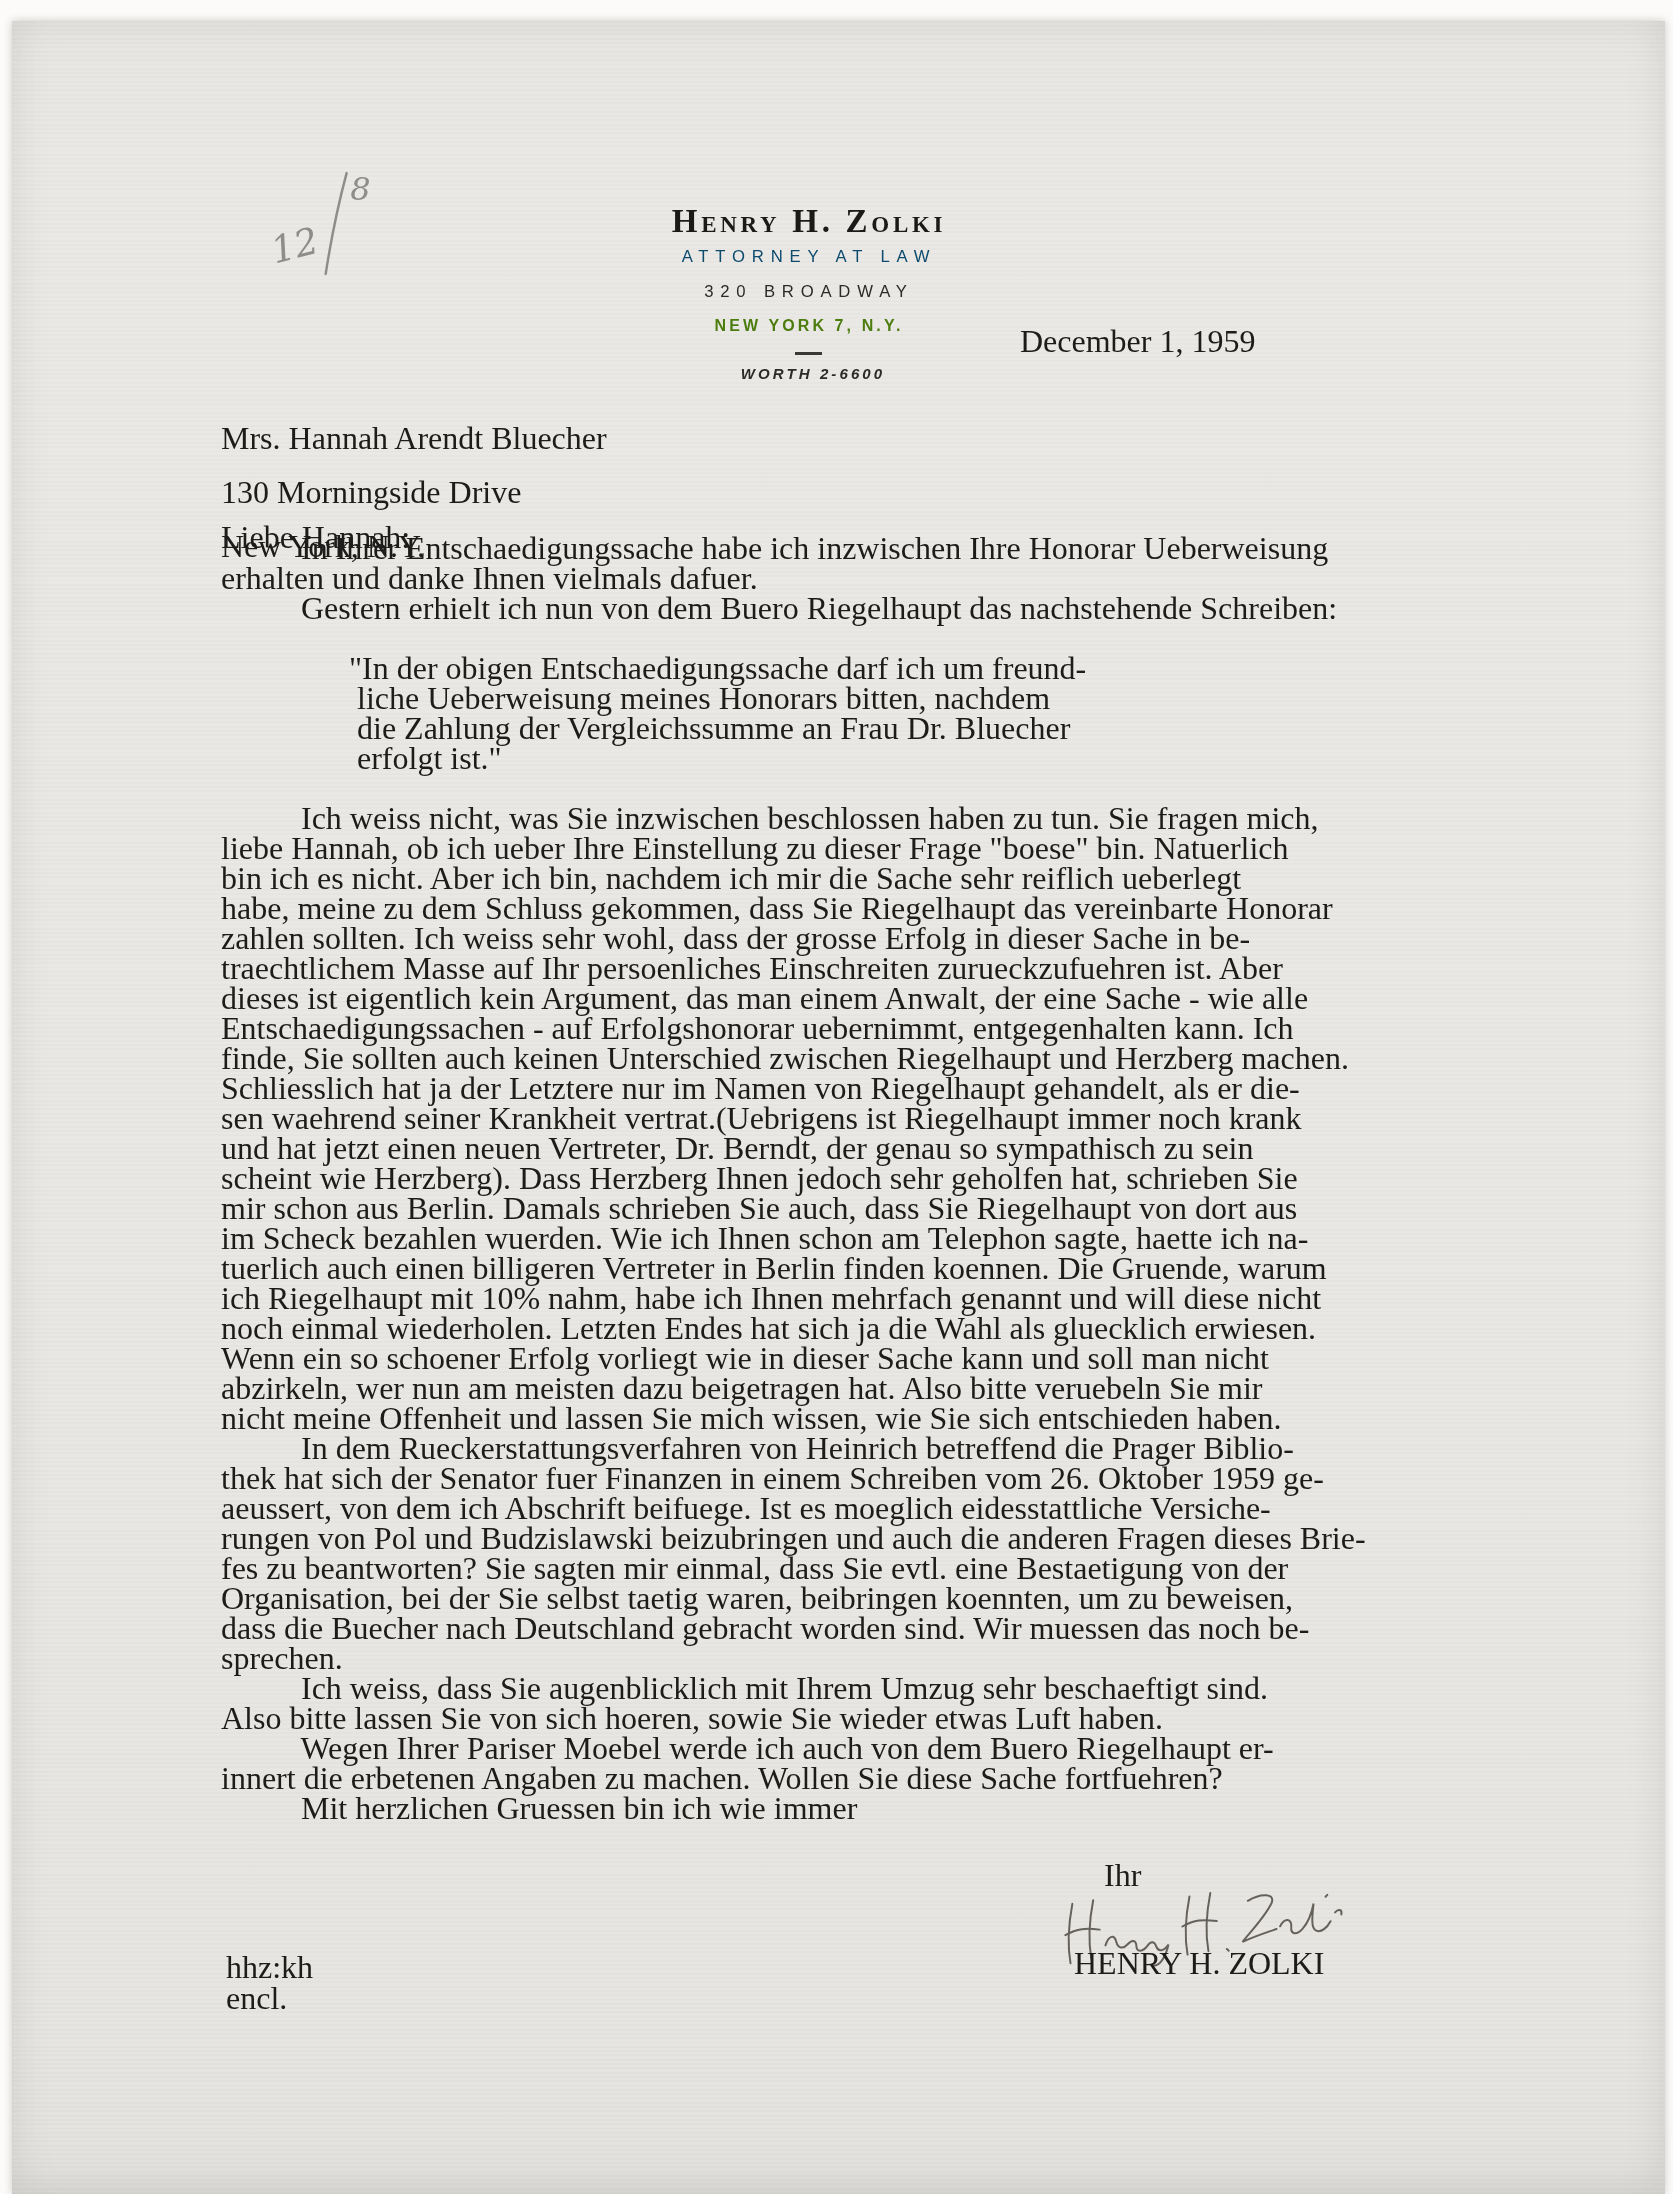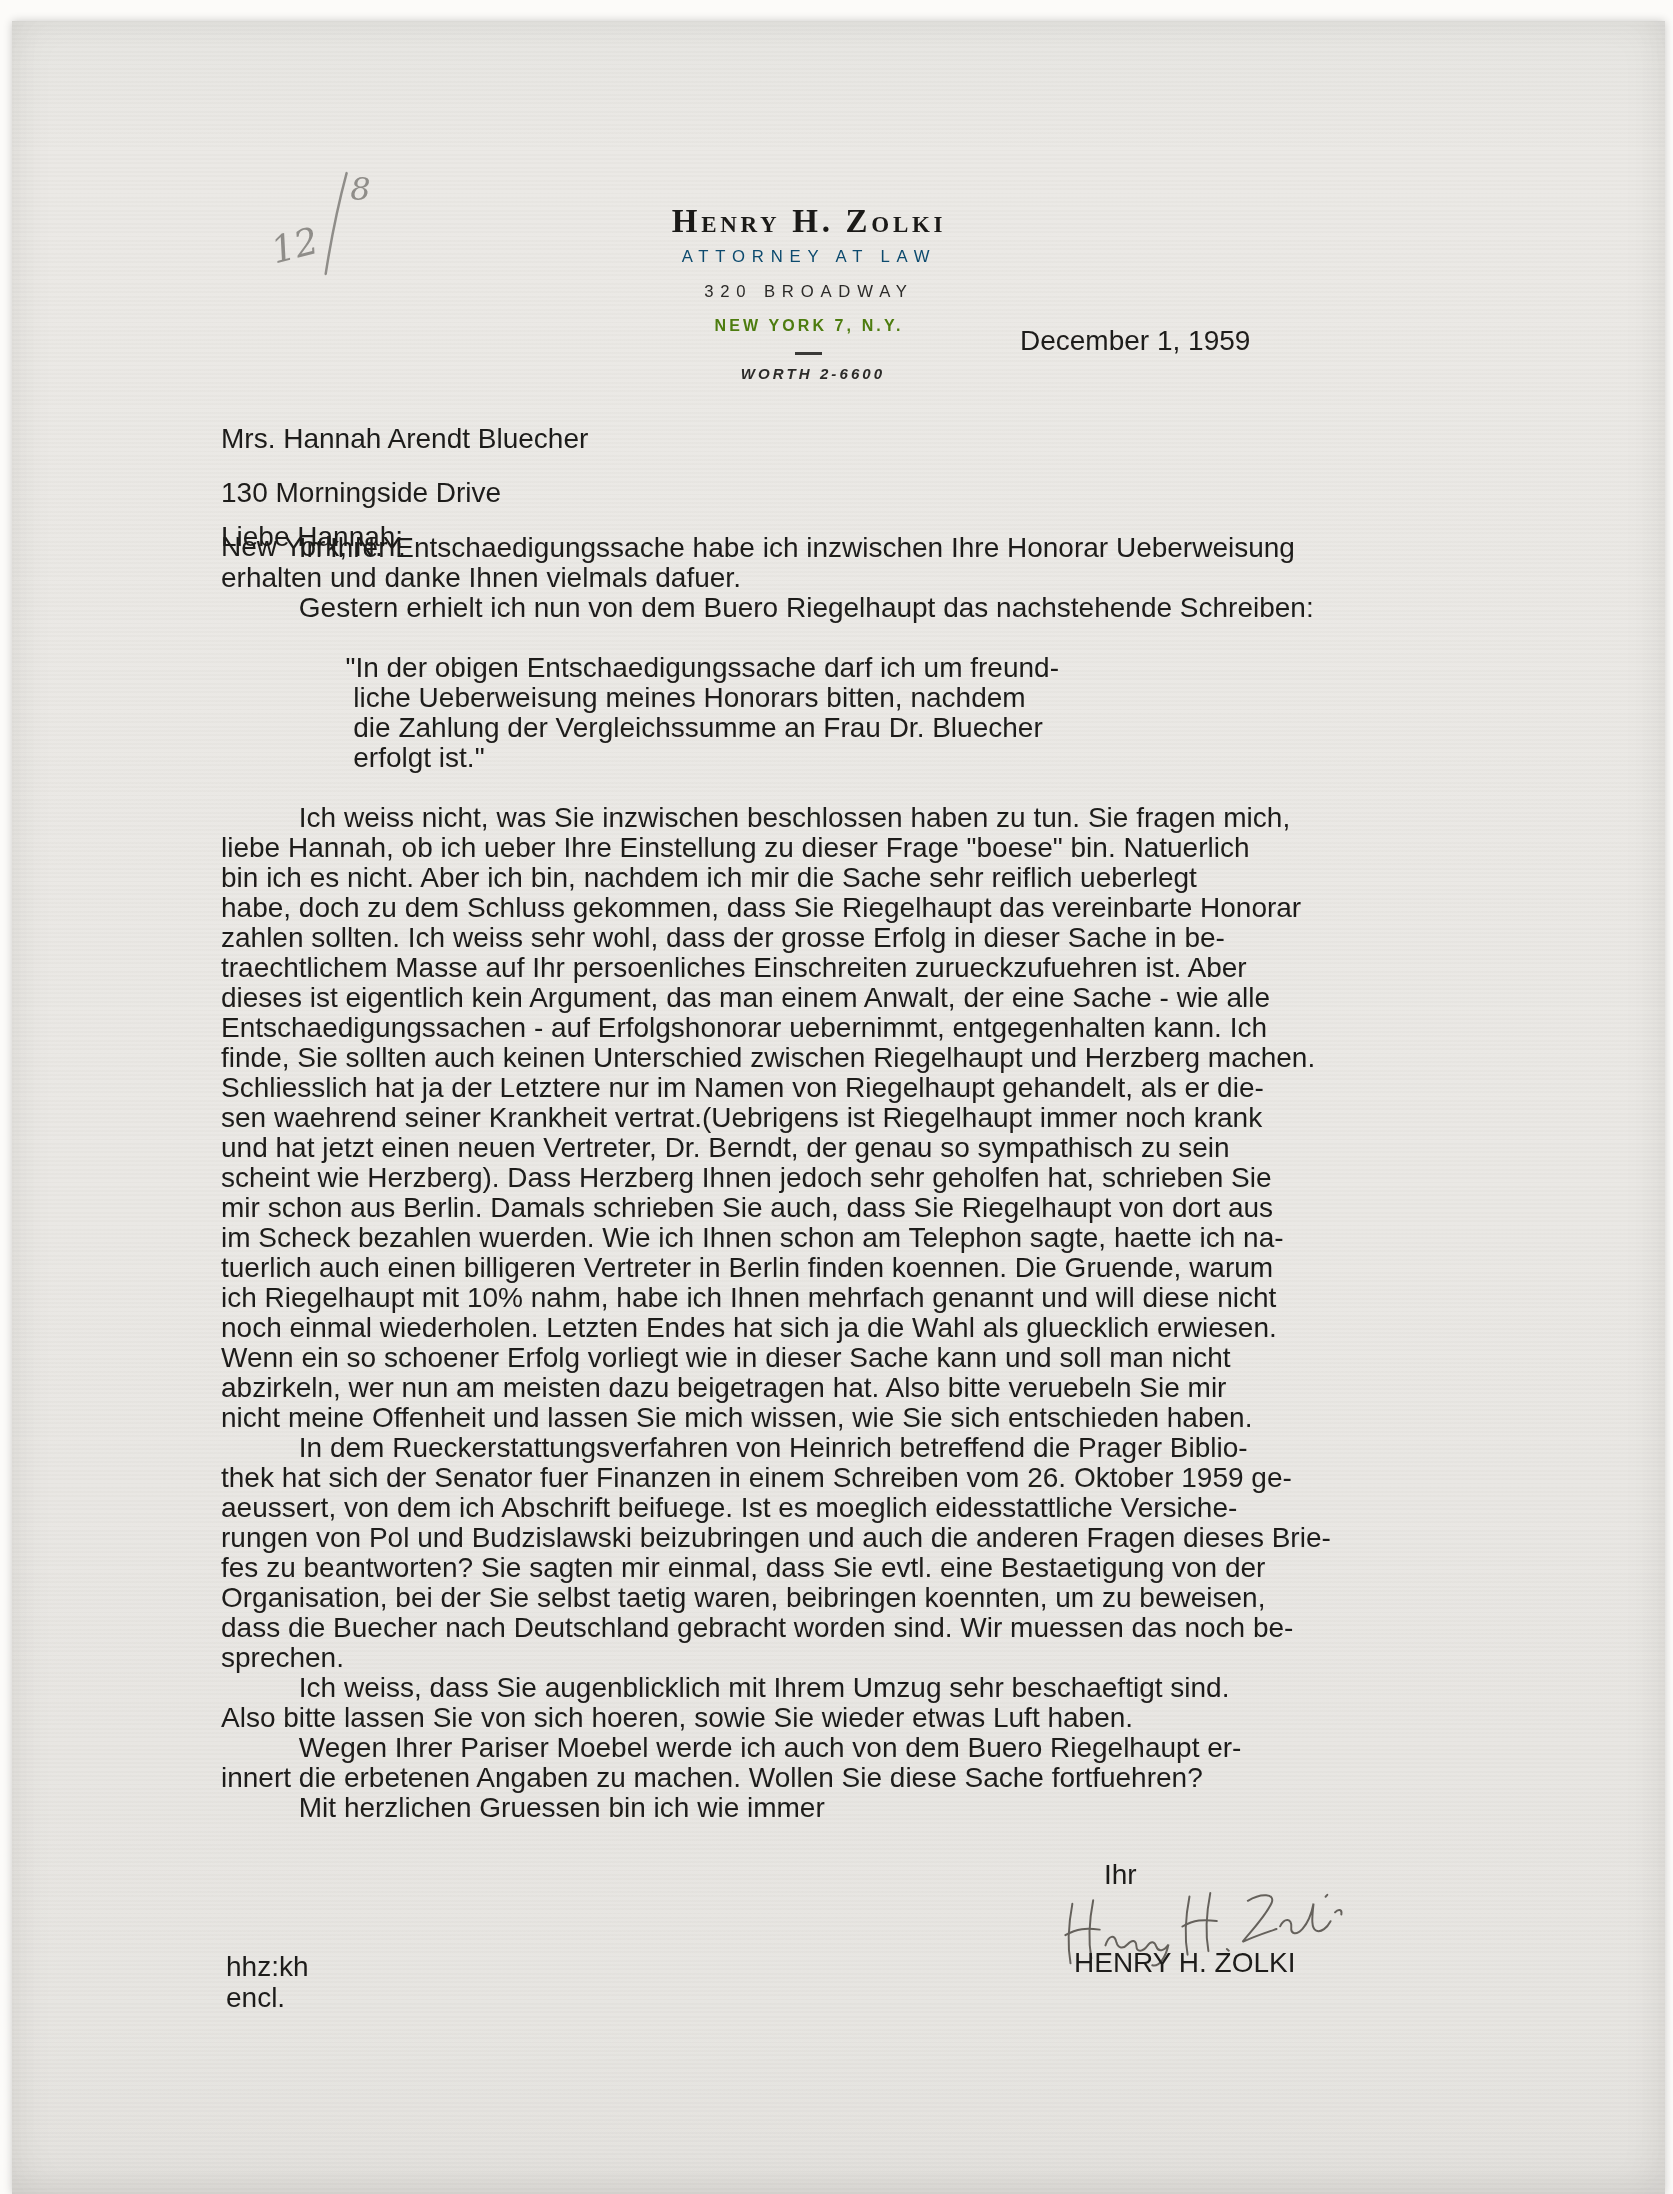--- a/index.html
+++ b/index.html
@@ -18,22 +18,22 @@
                 inset 0 -18.5px 37px rgba(0,0,0,.035),
                 0 0 8.6px rgba(0,0,0,.20);
   }
   .paper::before{
     content:"";position:absolute;inset:0;
     background:repeating-linear-gradient(0deg, rgba(0,0,0,.014) 0 1.9px, rgba(255,255,255,.02) 1.9px 4.3px);
     pointer-events:none;
   }
   .tline{
     height:30px;line-height:30px;white-space:pre;
-    font-size:28px;color:#1d1c1a;
-    font-family:Liberation Sans, sans-serif;
+    font-size:32px;color:#1d1c1a;
+    font-family:Liberation Serif, serif;
   }
   .abs{position:absolute;}
   
   .lh-wrap{position:absolute;left:0;top:0;width:1618px;text-align:center;}
   .lh-name{
     position:absolute;left:0;top:205px;width:100%;
     font-family:"Liberation Serif", serif;
     font-variant:small-caps;font-weight:700;
     font-size:33px;letter-spacing:3.7px;color:#1b1a18;line-height:1;
   }
@@ -114,21 +114,21 @@
     <div class="quote-block">
         <div class="tline">                "In der obigen Entschaedigungssache darf ich um freund-</div>
         <div class="tline">                 liche Ueberweisung meines Honorars bitten, nachdem</div>
         <div class="tline">                 die Zahlung der Vergleichssumme an Frau Dr. Bluecher</div>
         <div class="tline">                 erfolgt ist."</div>
       </div>
     <div>
         <div class="tline">          Ich weiss nicht, was Sie inzwischen beschlossen haben zu tun. Sie fragen mich,</div>
         <div class="tline">liebe Hannah, ob ich ueber Ihre Einstellung zu dieser Frage "boese" bin. Natuerlich</div>
         <div class="tline">bin ich es nicht. Aber ich bin, nachdem ich mir die Sache sehr reiflich ueberlegt</div>
-        <div class="tline">habe, doch zu dem Schluss gekommen, dass Sie Riegelhaupt das vereinbarte Honorar</div>
+        <div class="tline">habe, meine zu dem Schluss gekommen, dass Sie Riegelhaupt das vereinbarte Honorar</div>
         <div class="tline">zahlen sollten. Ich weiss sehr wohl, dass der grosse Erfolg in dieser Sache in be-</div>
         <div class="tline">traechtlichem Masse auf Ihr persoenliches Einschreiten zurueckzufuehren ist. Aber</div>
         <div class="tline">dieses ist eigentlich kein Argument, das man einem Anwalt, der eine Sache - wie alle</div>
         <div class="tline">Entschaedigungssachen - auf Erfolgshonorar uebernimmt, entgegenhalten kann. Ich</div>
         <div class="tline">finde, Sie sollten auch keinen Unterschied zwischen Riegelhaupt und Herzberg machen.</div>
         <div class="tline">Schliesslich hat ja der Letztere nur im Namen von Riegelhaupt gehandelt, als er die-</div>
         <div class="tline">sen waehrend seiner Krankheit vertrat.(Uebrigens ist Riegelhaupt immer noch krank</div>
         <div class="tline">und hat jetzt einen neuen Vertreter, Dr. Berndt, der genau so sympathisch zu sein</div>
         <div class="tline">scheint wie Herzberg). Dass Herzberg Ihnen jedoch sehr geholfen hat, schrieben Sie</div>
         <div class="tline">mir schon aus Berlin. Damals schrieben Sie auch, dass Sie Riegelhaupt von dort aus</div>

